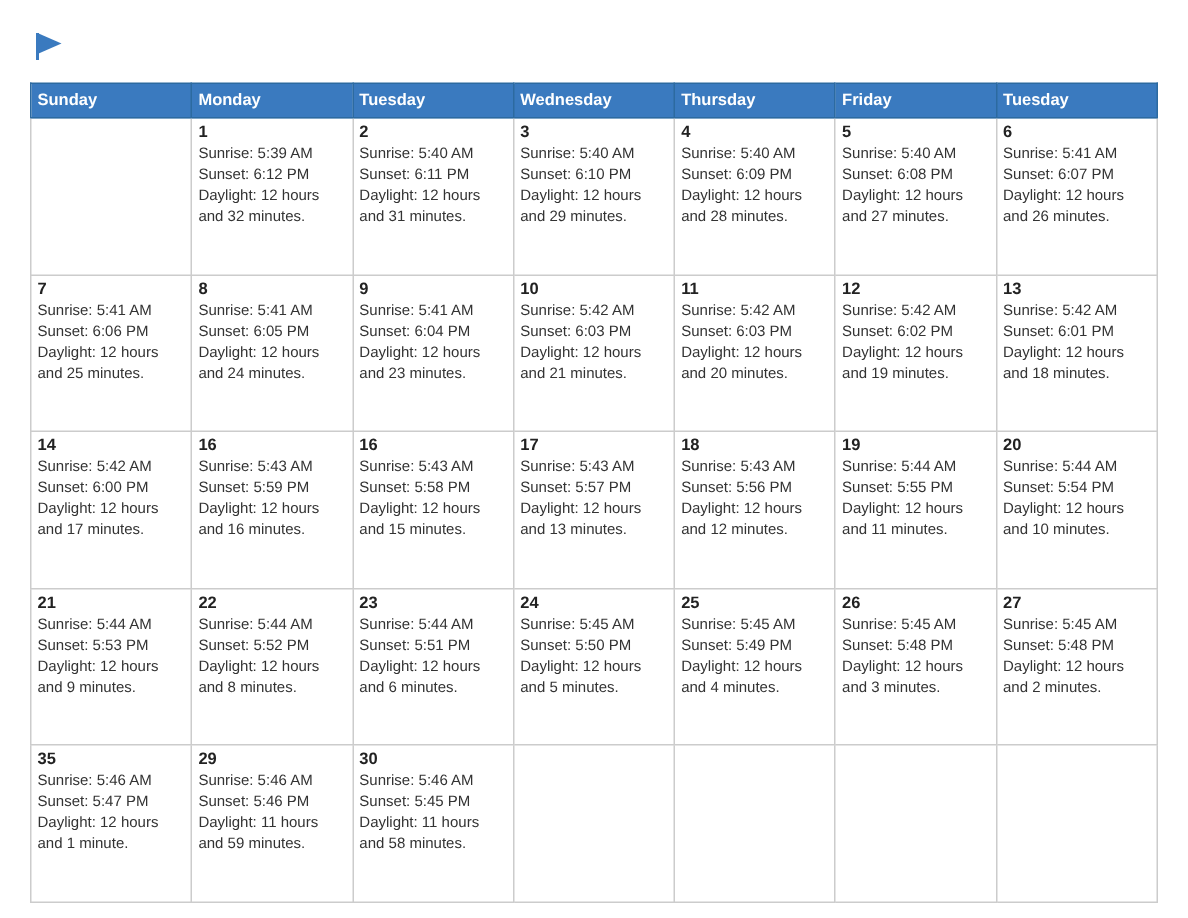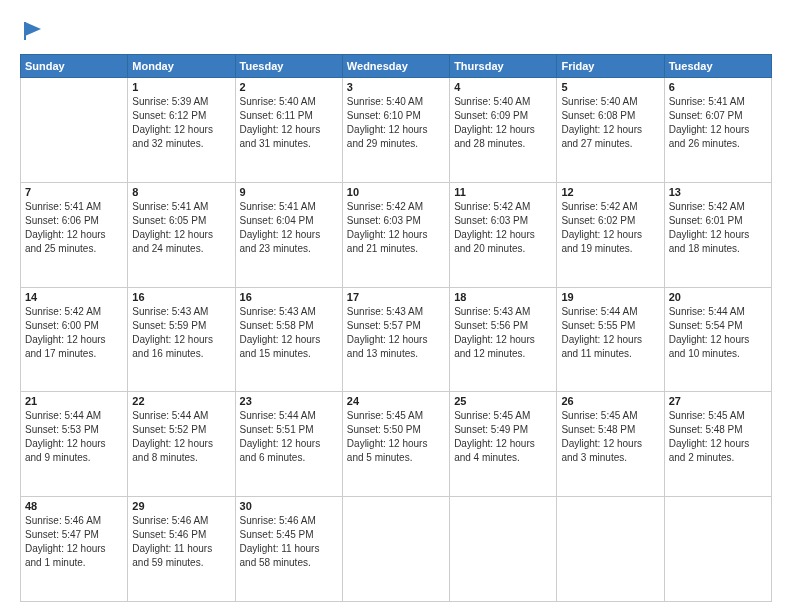--- a/index.html
+++ b/index.html
@@ -332,21 +332,21 @@
           <td>
             <span class="day-number">27</span>
             <div class="day-info" style="white-space: pre-line;">Sunrise: 5:45 AM
 Sunset: 5:48 PM
 Daylight: 12 hours
 and 2 minutes.</div>
           </td>
         </tr>
         <tr class="last-row">
           <td>
-            <span class="day-number">48</span>
+            <span class="day-number">35</span>
             <div class="day-info" style="white-space: pre-line;">Sunrise: 5:46 AM
 Sunset: 5:47 PM
 Daylight: 12 hours
 and 1 minute.</div>
           </td>
           <td>
             <span class="day-number">29</span>
             <div class="day-info" style="white-space: pre-line;">Sunrise: 5:46 AM
 Sunset: 5:46 PM
 Daylight: 11 hours

